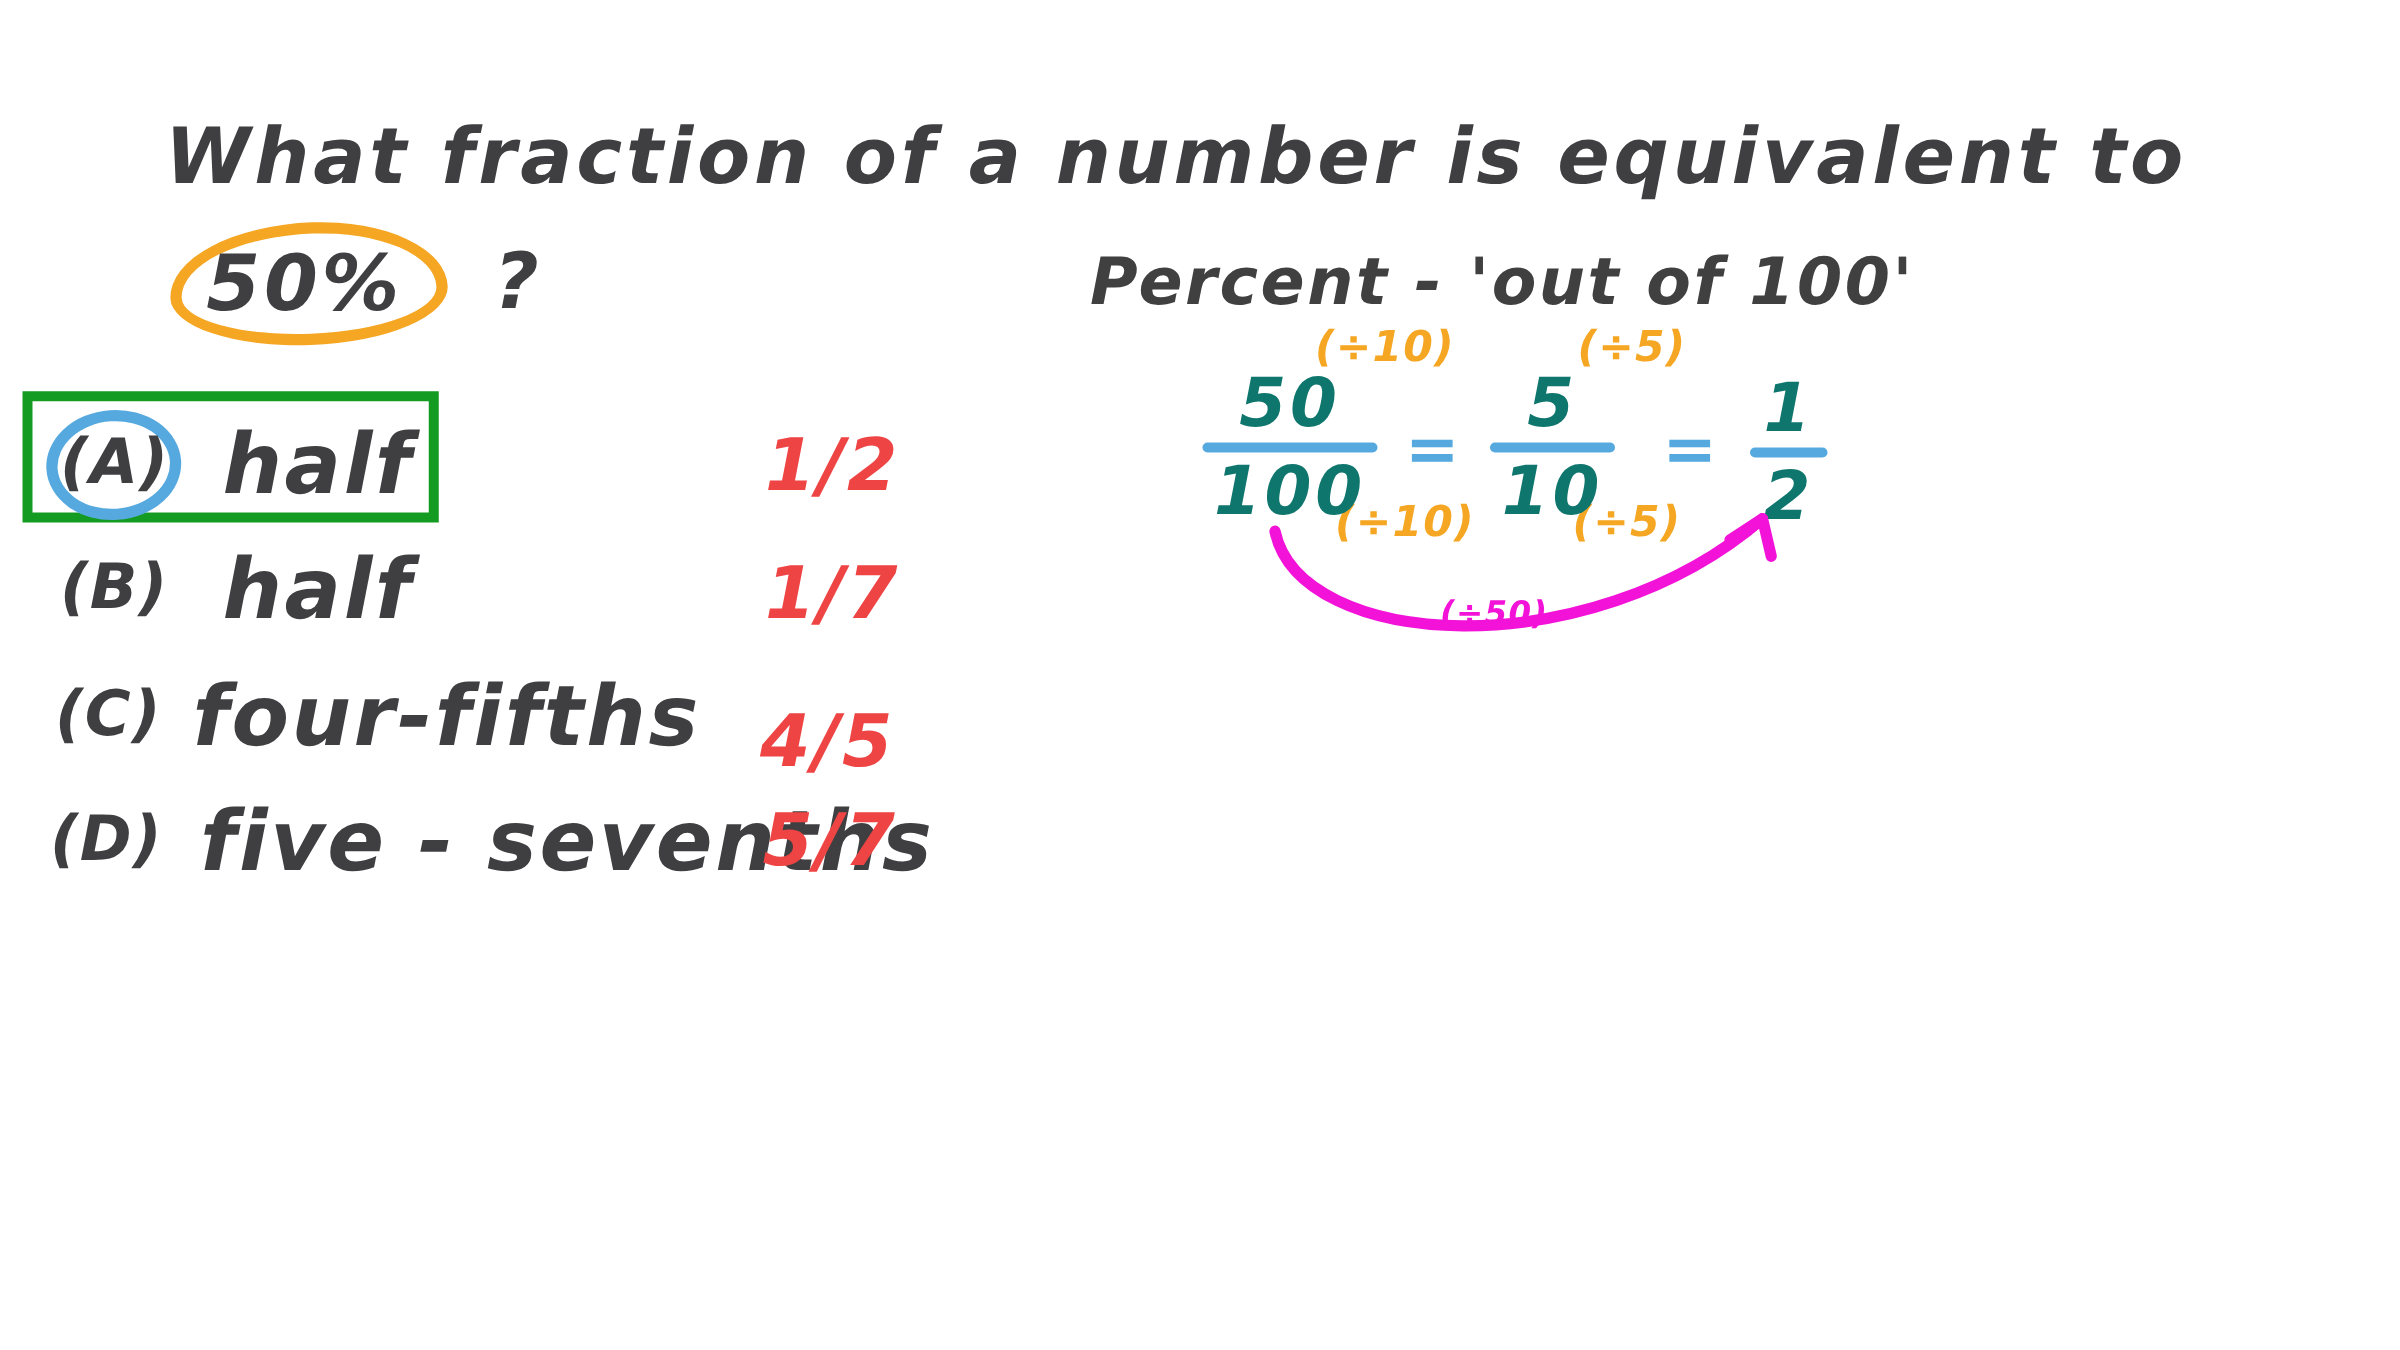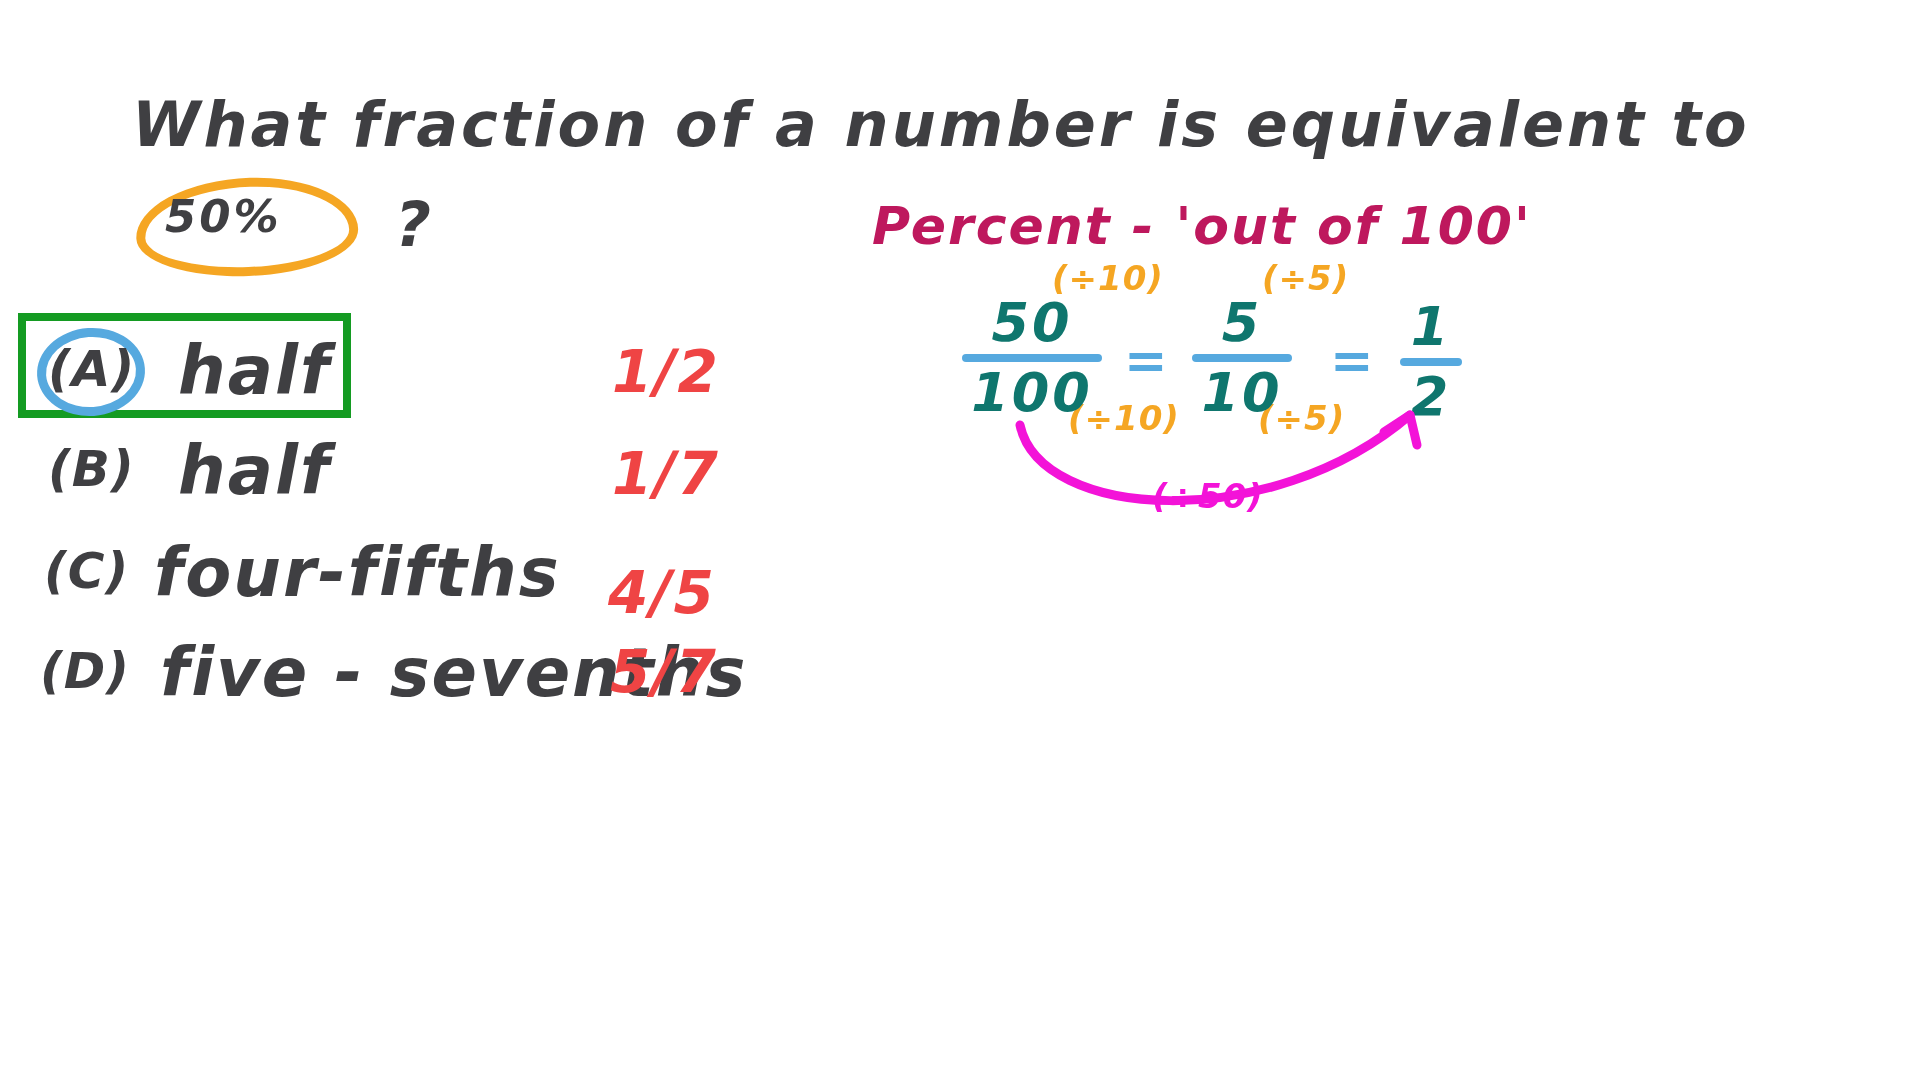--- a/index.html
+++ b/index.html
@@ -27,21 +27,21 @@
   
   #question-line1 {
     left: 132px;
     top: 88px;
     font-size: 62px;
     letter-spacing: 3px;
   }
   #question-line2 {
     left: 165px;
     top: 190px;
-    font-size: 45px;
+    font-size: 62px;
     letter-spacing: 3px;
   }
   #question-mark {
     left: 395px;
     top: 188px;
     font-size: 62px;
   }
   
   #percent-circle {
     position: absolute;
@@ -107,21 +107,21 @@
   #frac-a { left: 612px; top: 338px; }
   #frac-b { left: 612px; top: 440px; }
   #frac-c { left: 608px; top: 538px; margin-top: 21px; }
   #frac-d { left: 610px; top: 638px; }
 
   
   #percent-note {
     position: absolute;
     left: 872px;
     top: 196px;
-    color: #be185d;
+    color: #404040;
     font-family: "DejaVu Sans", sans-serif;
     font-style: italic;
     font-weight: 600;
     font-size: 52px;
     letter-spacing: 2px;
     white-space: nowrap;
   }
   .div-note {
     position: absolute;
     color: #F5A623;
@@ -133,21 +133,21 @@
     white-space: nowrap;
   }
   #div-note-top-10  { left: 1052px; top: 258px; }
   #div-note-top-5   { left: 1262px; top: 258px; }
   #div-note-bot-10  { left: 1068px; top: 398px; }
   #div-note-bot-5   { left: 1258px; top: 398px; }
   #div-note-50 {
     left: 1152px;
     top: 476px;
     color: #F313D8;
-    font-size: 34px;
+    font-size: 26px;
   }
 
   
   .fraction {
     position: absolute;
     color: #0f766e;
     font-family: "DejaVu Sans", sans-serif;
     font-style: italic;
     font-weight: 600;
     text-align: center;

